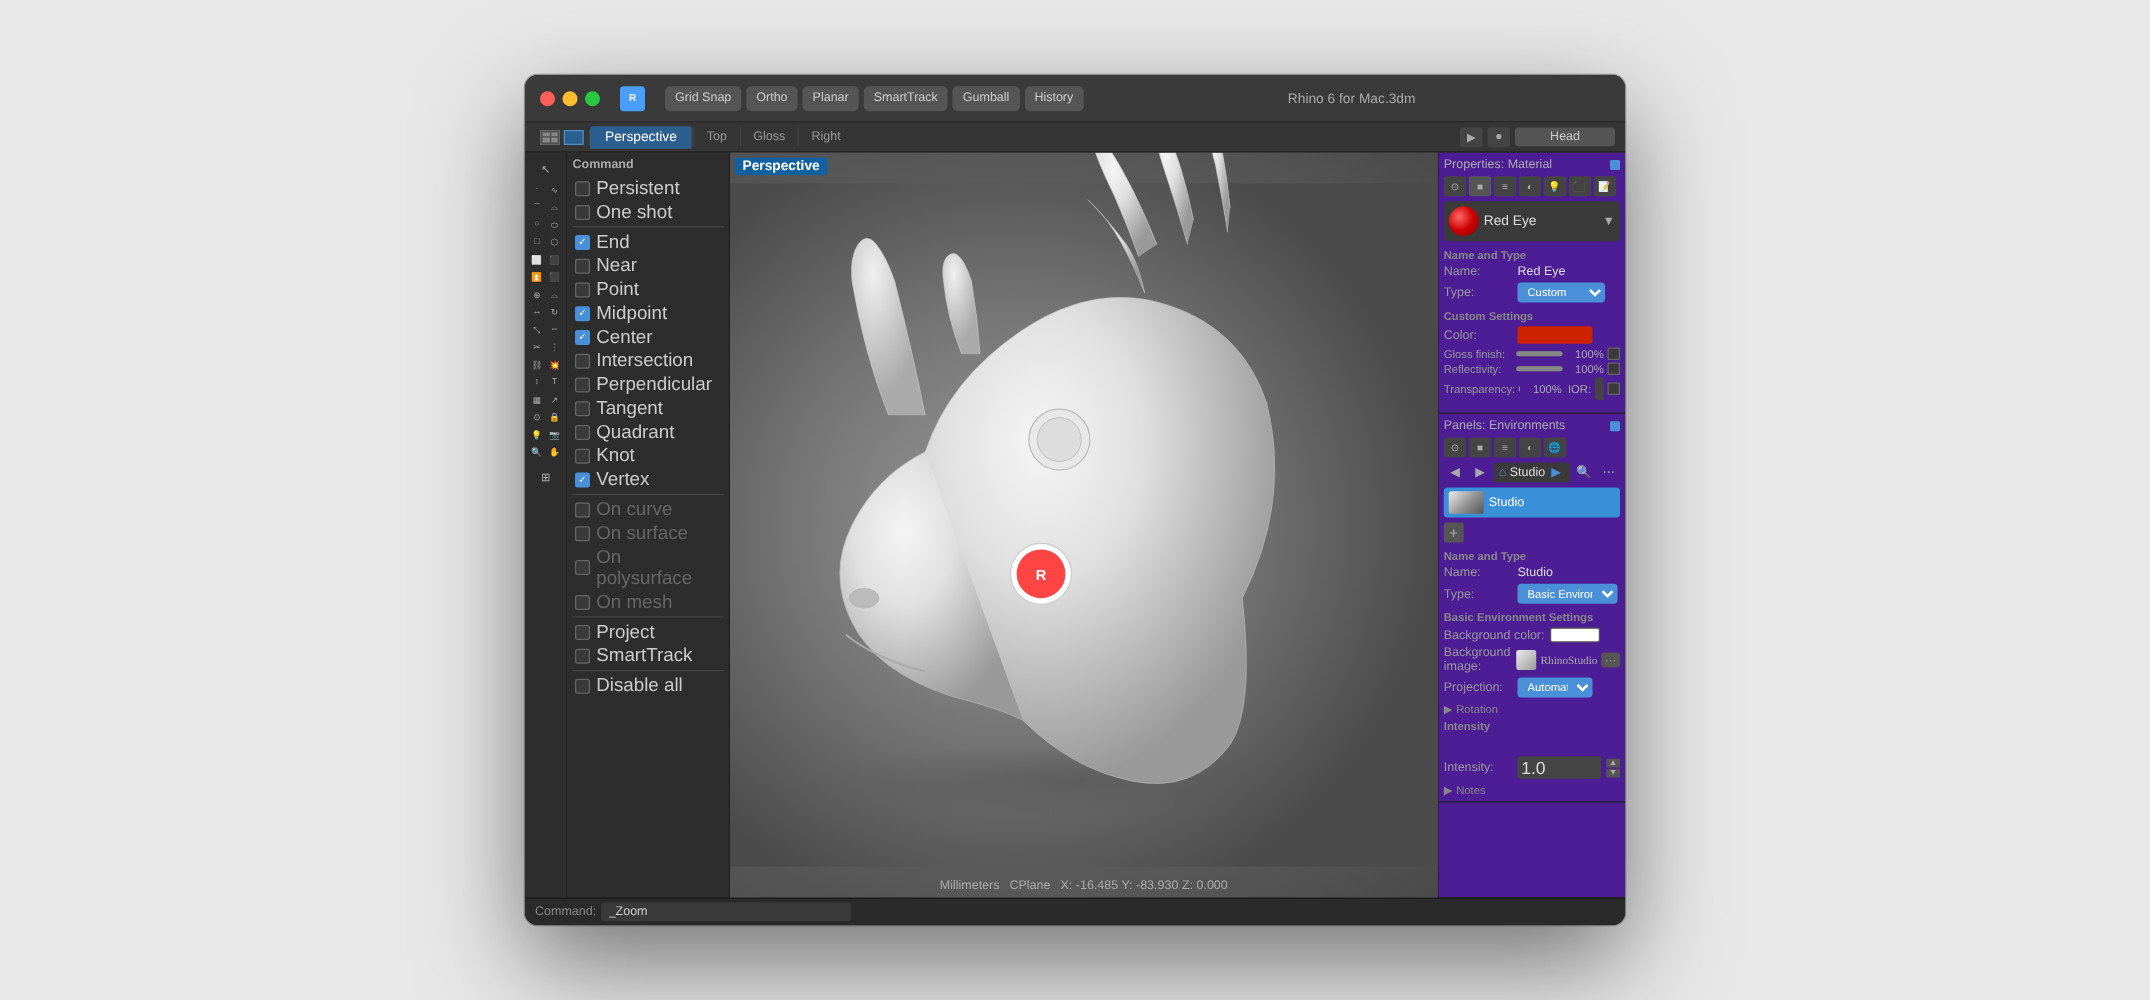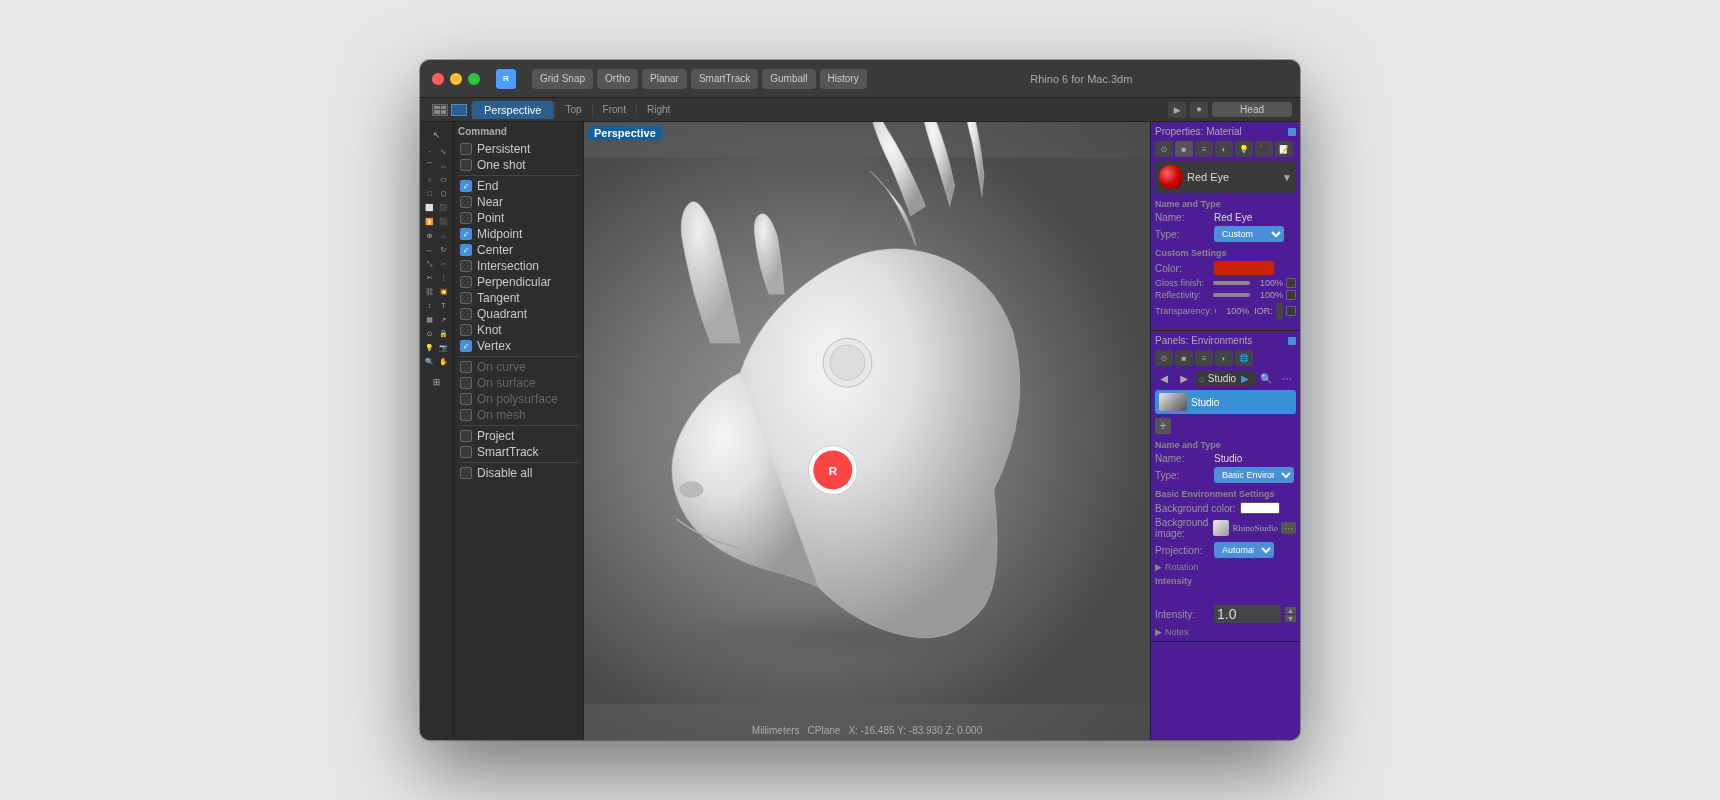--- a/index.html
+++ b/index.html
@@ -204,21 +204,21 @@
     }
 
     .snap-checkbox.checked::after {
       content: '✓';
       color: white;
       font-size: 8px;
     }
 
     .snap-label {
       color: #ccc;
-      font-size: 12px;
+      font-size: 15px;
     }
 
     .snap-label.dimmed { color: #666; }
 
     
     .viewport {
       flex: 1;
       background: #666;
       position: relative;
       overflow: hidden;
@@ -580,21 +580,21 @@
       <div style="width:16px;height:12px;background:#4a4a4a;border:1px solid #666;display:grid;grid-template-columns:1fr 1fr;gap:1px;padding:1px;">
         <div style="background:#888;"></div>
           <div style="background:#888;"></div>
         <div style="background:#888;"></div>
           <div style="background:#888;"></div>
       </div>
       <div style="width:16px;height:12px;background:#2b5f8f;border:1px solid #4a8fc0;"></div>
     </div>
     <div class="view-tab active">Perspective</div>
     <div class="small-view-tab">Top</div>
-    <div class="small-view-tab">Front</div>
+    <div class="small-view-tab">Gloss</div>
     <div class="small-view-tab">Right</div>
     <div class="view-controls">
       <button class="view-ctrl-btn">▶</button>
       <button class="view-ctrl-btn">⏺</button>
       <div style="background:#555;border-radius:3px;padding:2px 28px;color:#ccc;font-size:10px;">Head</div>
     </div>
   </div>
 
   <div class="main-content">
 
@@ -993,13 +993,17 @@
         <div style="margin-top:4px;cursor:pointer;">
           <div style="color:#888;font-size:9px;display:flex;align-items:center;gap:3px;">
             <span>▶</span>
             <span>Notes</span>
           </div>
         </div>
       </div>
     </div>
   </div>
 
+  <div class="command-bar">
+    <span style="color:#888;font-size:10px;margin-right:4px;">Command:</span>
+    <input type="text" class="command-input" value="_Zoom" style="">
+  </div>
 </div>
 
 </body></html>

